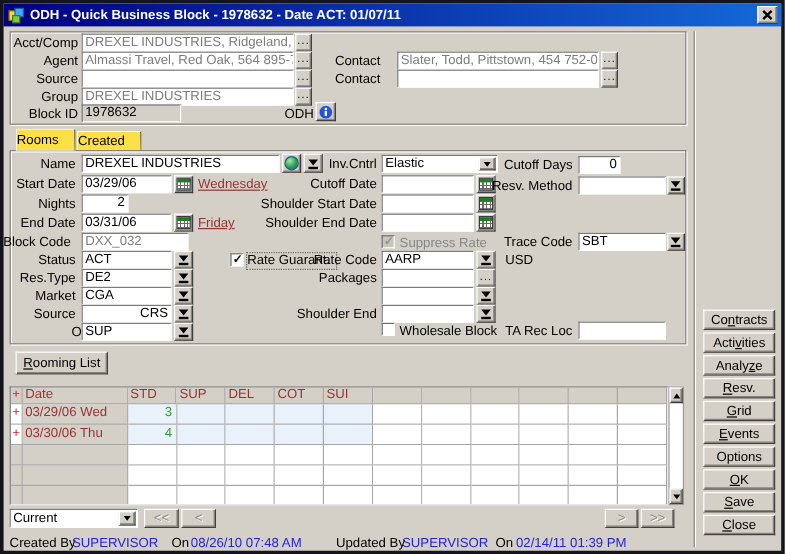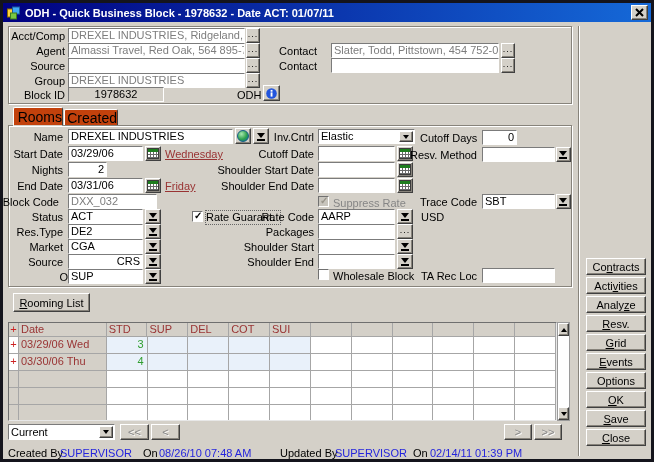--- a/index.html
+++ b/index.html
@@ -44,22 +44,22 @@
   .up-i{width:0;height:0;border-left:3px solid transparent;border-right:3px solid transparent;border-bottom:4px solid #000;}
   .combo-btn{position:absolute;right:1px;top:1px;width:14px;height:11px;}
   
   .cb{position:absolute;width:11px;height:11px;background:#fff;border:1px solid;border-color:#707070 #ffffff #ffffff #707070;}
   .cb.checked::after{content:"\2713";position:absolute;left:1px;top:-2px;font-size:10px;font-weight:bold;color:#000;}
   .cb.disb{background:#c8c5bd;}
   .cb.disb::after{content:"\2713";position:absolute;left:1px;top:-2px;font-size:10px;font-weight:bold;color:#979389;}
   .dislbl{color:#868686;}
   .focus-dotted{outline:1px dotted #666;}
   
-  .tab{position:absolute;background:#c2410c;border:1px solid;border-color:#ffffff #404040 #d4d0c8 #ffffff;
-       border-radius:2px 2px 0 0;text-align:right;font-size:14px;}
+  .tab{position:absolute;background:#fde047;border:1px solid;border-color:#ffffff #404040 #d4d0c8 #ffffff;
+       border-radius:2px 2px 0 0;text-align:left;font-size:11px;}
   .tab.active{z-index:3;}
   .tab.inactive{z-index:1;}
   
   .grid{position:absolute;left:8px;top:322px;width:549px;height:99px;background:#fff;
         border:1px solid;border-color:#6f6f6f #e8e8e8 #e8e8e8 #6f6f6f;overflow:hidden;}
   .grow{display:flex;height:17px;}
   .ghead{height:14px;}
   .gc{border-right:1px solid #a6a6a6;border-bottom:1px solid #a6a6a6;overflow:hidden;white-space:nowrap;
       font-size:11px;line-height:15px;background:#fff;}
   .ghead .gc{background:#d4d0c8;line-height:12px;}
@@ -112,21 +112,21 @@
 
   <span class="lbl" style="left:4px;top:60px;width:61px;">Source</span>
   <div class="fld" style="left:68px;top:58px;width:177px;"><span></span></div>
   <button class="b3 btn dots" style="left:246px;top:58px;width:14px;height:15px;">...</button>
 
   <span class="lbl" style="left:4px;top:75px;width:61px;">Group</span>
   <div class="fld ro" style="left:68px;top:73px;width:177px;"><span>DREXEL INDUSTRIES</span></div>
   <button class="b3 btn dots" style="left:246px;top:73px;width:14px;height:15px;">...</button>
 
   <span class="lbl" style="left:4px;top:89px;width:61px;">Block ID</span>
-  <div class="fld grayed" style="left:68px;top:87px;width:96px;text-align:center;"><span>1978632</span></div>
+  <div class="fld grayed" style="left:68px;top:87px;width:83px;"><span>1978632</span></div>
   <span class="lbl lbl-l" style="left:237px;top:89px;width:28px;">ODH</span>
   <button class="b3 btn" style="left:263px;top:85px;width:17px;height:16px;">
     <svg width="11" height="11" viewBox="0 0 11 11">
         <circle cx="5.5" cy="5.5" r="5.3" fill="#2255dd"></circle>
         <rect x="4.6" y="4.4" width="1.9" height="4.2" fill="#fff"></rect>
         <rect x="4.6" y="1.9" width="1.9" height="1.8" fill="#fff"></rect>
       </svg>
   </button>
 
   <span class="lbl" style="left:262px;top:45px;width:55px;">Contact</span>
@@ -235,21 +235,20 @@
   <div class="fld" style="left:318px;top:209px;width:77px;z-index:3;"><span>AARP</span></div>
   <button class="b3 btn" style="left:397px;top:209px;width:16px;height:15px;z-index:3;">
       <span class="lov-i"></span>
     </button>
   <span class="usd" style="left:421px;top:211px;z-index:3;">USD</span>
 
   <span class="lbl" style="left:195px;top:226px;width:119px;z-index:3;">Packages</span>
   <div class="fld" style="left:318px;top:224px;width:77px;z-index:3;"><span></span></div>
   <button class="b3 btn dots" style="left:397px;top:224px;width:16px;height:15px;z-index:3;">...</button>
 
-  <span class="lbl" style="left:195px;top:241px;width:119px;z-index:3;">Shoulder Start</span>
   <div class="fld" style="left:318px;top:239px;width:77px;z-index:3;"><span></span></div>
   <button class="b3 btn" style="left:397px;top:239px;width:16px;height:15px;z-index:3;">
       <span class="lov-i"></span>
     </button>
 
   <span class="lbl" style="left:195px;top:256px;width:119px;z-index:3;">Shoulder End</span>
   <div class="fld" style="left:318px;top:254px;width:77px;z-index:3;"><span></span></div>
   <button class="b3 btn" style="left:397px;top:254px;width:16px;height:15px;z-index:3;">
       <span class="lov-i"></span>
     </button>

